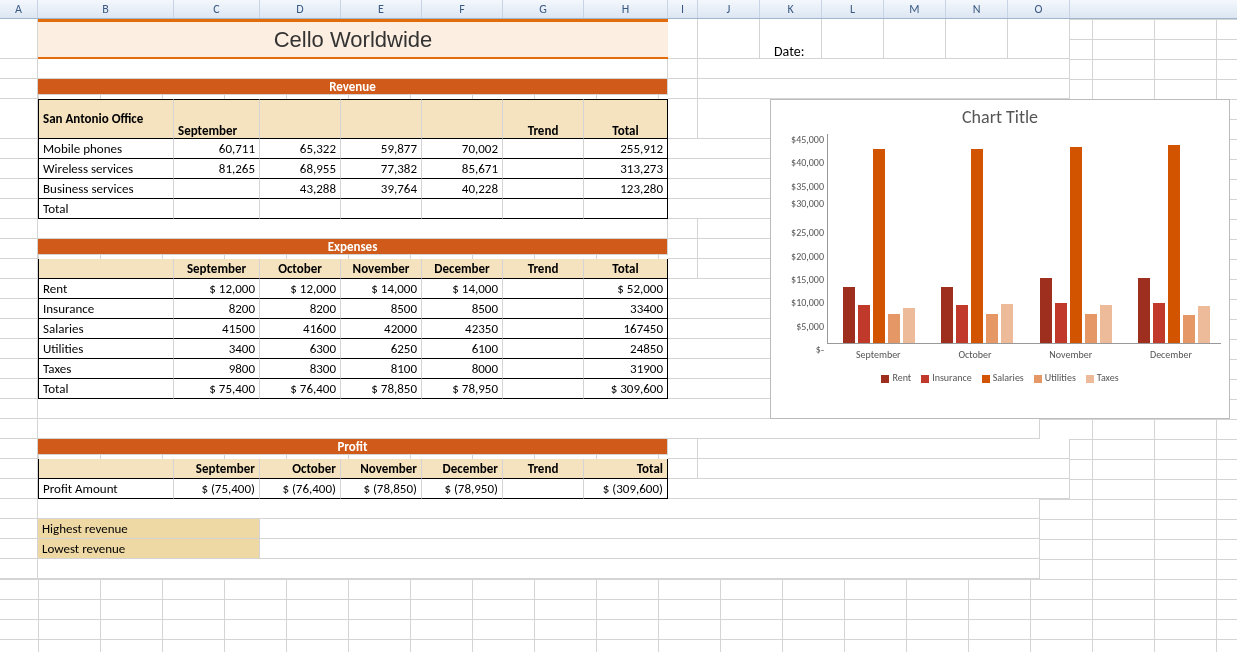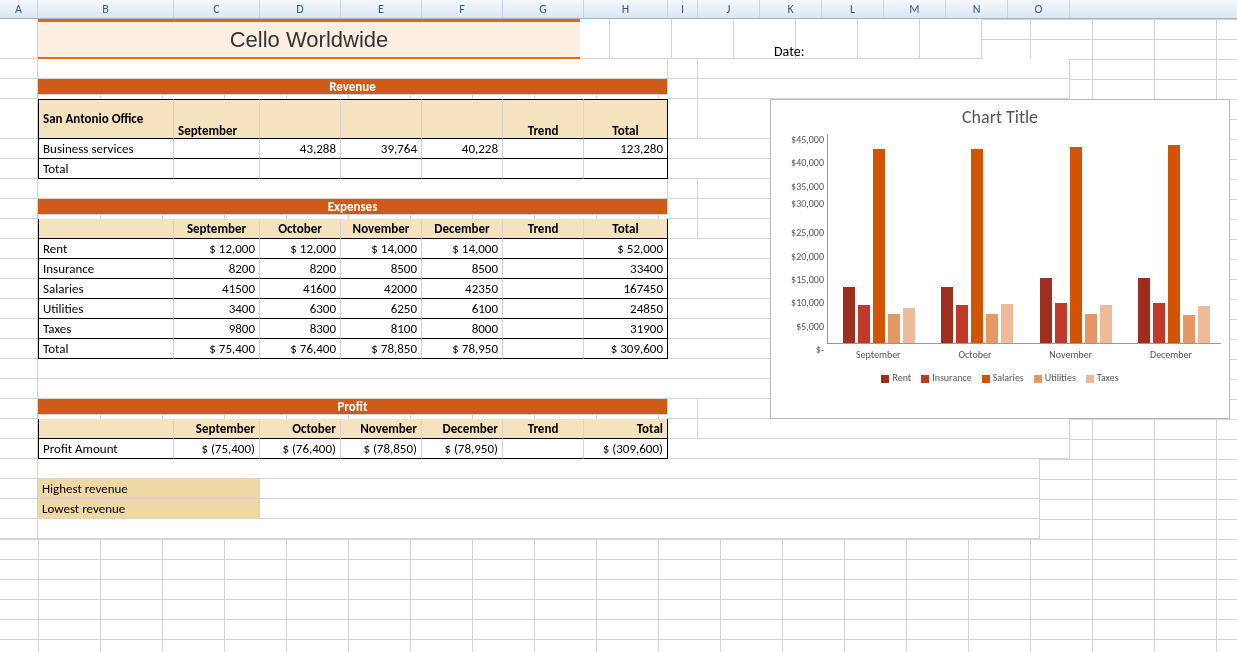--- a/index.html
+++ b/index.html
@@ -191,21 +191,21 @@
     <div class="ch cM">M</div>
     <div class="ch cN">N</div>
     <div class="ch cO">O</div>
   </div>
 
   <div class="grid">
     <div class="grid-rows">
 
       <div class="row" style="height:40px">
         <div class="cell cA"></div>
-        <div class="title-cell" style="width:542px">Cello Worldwide</div>
+        <div class="title-cell" style="width:630px">Cello Worldwide</div>
         <div class="cell cI"></div>
         <div class="cell cJ"></div>
         <div class="cell cK"></div>
         <div class="cell cL"></div>
         <div class="cell cM"></div>
         <div class="cell cN"></div>
         <div class="cell cO"></div>
       </div>
 
       <div class="row">
@@ -229,20 +229,42 @@
         <div class="cell cD tan bBm bT" style="height:40px"></div>
         <div class="cell cE tan bBm bT" style="height:40px"></div>
         <div class="cell cF tan bBm bT" style="height:40px"></div>
         <div class="cell cG tan bold center bBm bT" style="height:40px;align-items:flex-end">Trend</div>
         <div class="cell cH tan bold center bBm bR bT" style="height:40px;align-items:flex-end">Total</div>
         <div class="cell cI" style="height:40px"></div>
         <div class="cell" style="width:372px;height:40px"></div>
       </div>
 
       <div id="revenue-rows">
+          <div class="row">
+            <div class="cell cA"></div>
+            <div class="cell cB bL bBm">Mobile phones</div>
+            <div class="cell cC right bBm">60,711</div>
+            <div class="cell cD right bBm">65,322</div>
+            <div class="cell cE right bBm">59,877</div>
+            <div class="cell cF right bBm">70,002</div>
+            <div class="cell cG right bBm"></div>
+            <div class="cell cH right bBm bR">255,912</div>
+            <div class="cell" style="width: 402px;"></div>
+          </div>
+          <div class="row">
+            <div class="cell cA"></div>
+            <div class="cell cB bL bBm">Wireless services</div>
+            <div class="cell cC right bBm">81,265</div>
+            <div class="cell cD right bBm">68,955</div>
+            <div class="cell cE right bBm">77,382</div>
+            <div class="cell cF right bBm">85,671</div>
+            <div class="cell cG right bBm"></div>
+            <div class="cell cH right bBm bR">313,273</div>
+            <div class="cell" style="width: 402px;"></div>
+          </div>
           <div class="row">
             <div class="cell cA"></div>
             <div class="cell cB bL bBm">Business services</div>
             <div class="cell cC right bBm"></div>
             <div class="cell cD right bBm">43,288</div>
             <div class="cell cE right bBm">39,764</div>
             <div class="cell cF right bBm">40,228</div>
             <div class="cell cG right bBm"></div>
             <div class="cell cH right bBm bR">123,280</div>
             <div class="cell" style="width: 402px;"></div>

